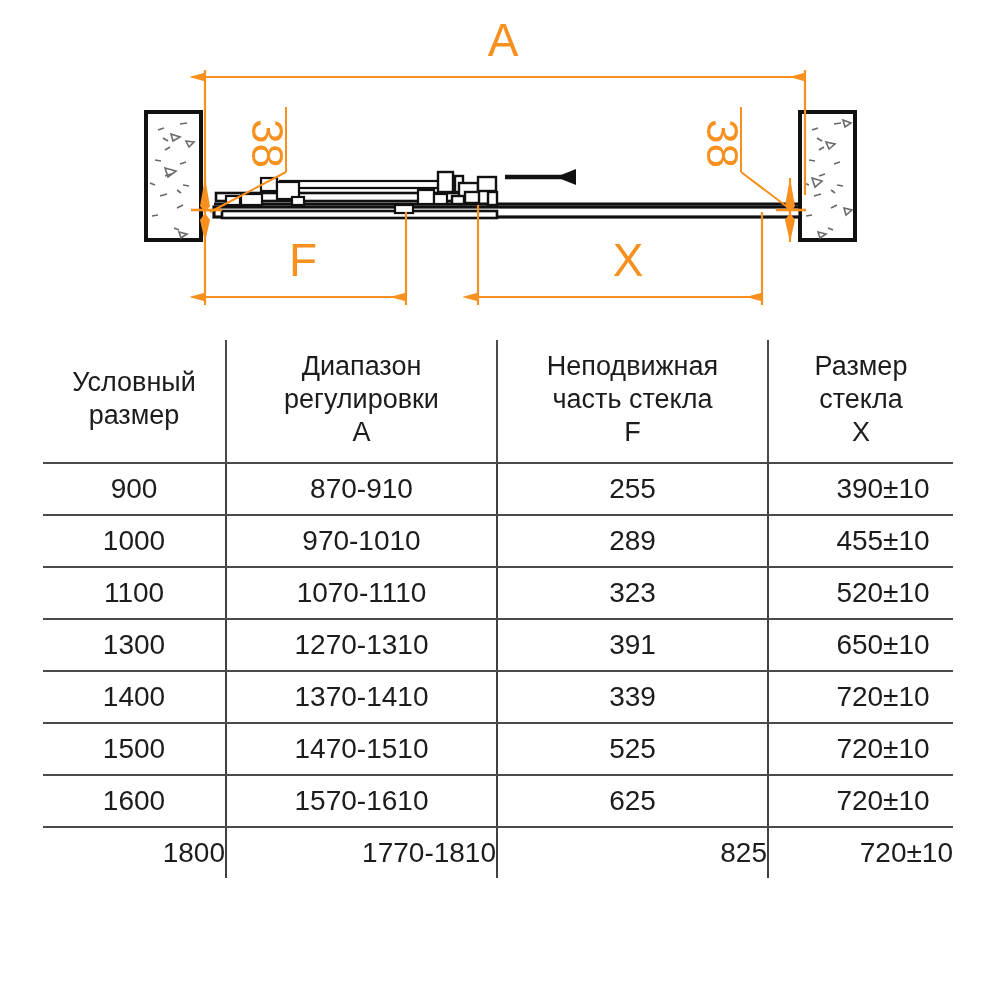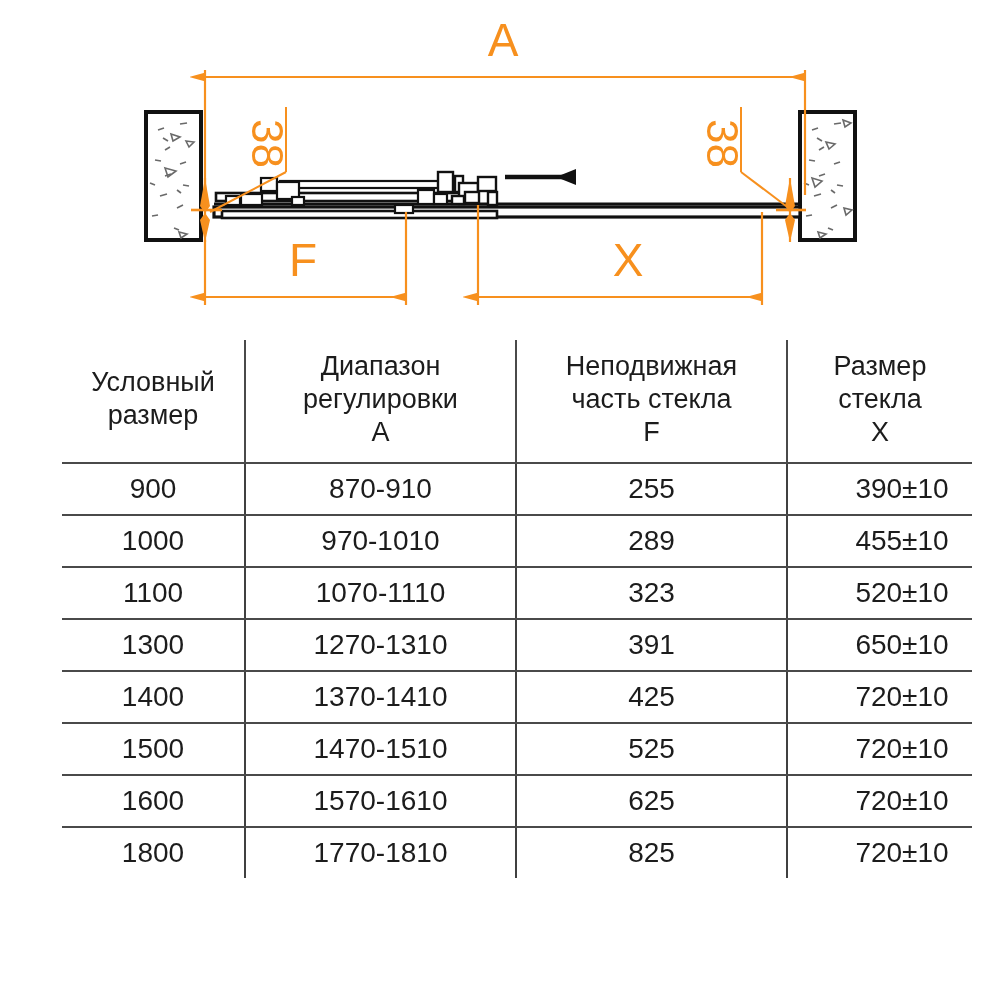--- a/index.html
+++ b/index.html
@@ -26,21 +26,21 @@
   #drawing-svg { display: block; }
 
   .dim-text {
     font-family: "Liberation Sans", sans-serif;
     font-weight: 400;
   }
 
   
   #spec-table-wrap {
     position: absolute;
-    left: 62px;
+    left: 43px;
     top: 340px;
     width: 910px;
   }
   table#spec-table {
     border-collapse: collapse;
     width: 910px;
     table-layout: fixed;
   }
   table#spec-table col.c0 { width: 183px; }
   table#spec-table col.c1 { width: 271px; }
@@ -68,21 +68,21 @@
   table#spec-table thead th .hdr-line { display: block; white-space: nowrap; }
 
   table#spec-table tbody td {
     font-size: 28px;
     height: 50px;
     border-bottom: 2.5px solid #4a4a4a;
     border-right: 2px solid #404040;
     white-space: nowrap;
   }
   table#spec-table tbody td:last-child { border-right: none; padding-left: 44px; }
-  table#spec-table tbody tr:last-child td { border-bottom: none; }
+  table#spec-table tbody tr:last-child td { border-bottom: none; text-align: right; }
 </style>
 </head>
 <body>
 
 <div id="drawing-area">
   <svg id="drawing-svg" width="1000" height="330" viewBox="0 0 1000 330" xmlns="http://www.w3.org/2000/svg">
 
     <defs>
       <marker id="arrEndR" markerWidth="16" markerHeight="10" refX="15.5" refY="5" orient="auto" markerUnits="userSpaceOnUse">
         <path d="M0,5 L16,0.4 L16,9.6 Z" fill="#F7901E"></path>
@@ -280,21 +280,21 @@
         </tr>
         <tr>
           <td>1300</td>
           <td>1270-1310</td>
           <td>391</td>
           <td>650±10</td>
         </tr>
         <tr>
           <td>1400</td>
           <td>1370-1410</td>
-          <td>425</td>
+          <td>339</td>
           <td>720±10</td>
         </tr>
         <tr>
           <td>1500</td>
           <td>1470-1510</td>
           <td>525</td>
           <td>720±10</td>
         </tr>
         <tr>
           <td>1600</td>

